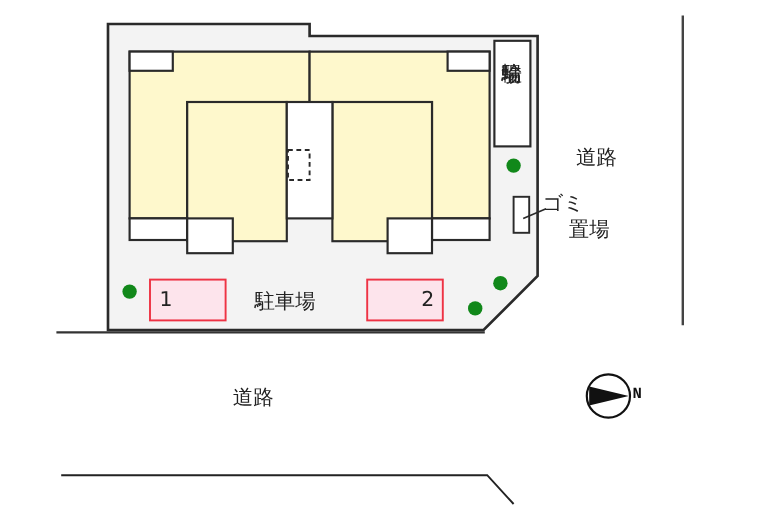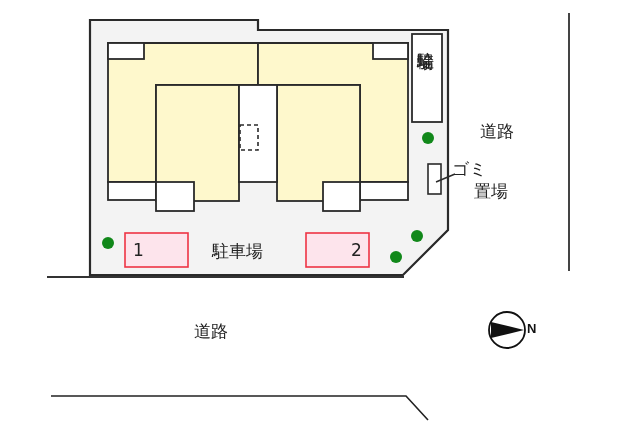--- a/index.html
+++ b/index.html
@@ -1,19 +1,19 @@
 <!DOCTYPE html>
 <html><head>
 <meta charset="utf-8">
 <style>
   html, body { margin: 0; padding: 0; background: #ffffff; }
   body { width: 640px; height: 427px; position: relative; overflow: hidden;
          font-family: "DejaVu Sans", sans-serif; }
   svg { position: absolute; left: 0; top: 0; }
-  .lbl { position: absolute; color: #222; font-family: Liberation Sans, sans-serif; white-space: nowrap; }
+  .lbl { position: absolute; color: #222; font-family: Liberation Mono, monospace; white-space: nowrap; }
   .vert { position: absolute; writing-mode: vertical-rl; text-orientation: upright; color: #222;
           font-size: 17px; letter-spacing: 1px; }
   .slot-num { position: absolute; font-size: 17px; color: #222; }
 </style>
 </head>
 <body>
 
 <svg width="640" height="427" viewBox="0 0 640 427">
 
   <line x1="569" y1="13" x2="569" y2="271" stroke="#444" stroke-width="2"></line>

